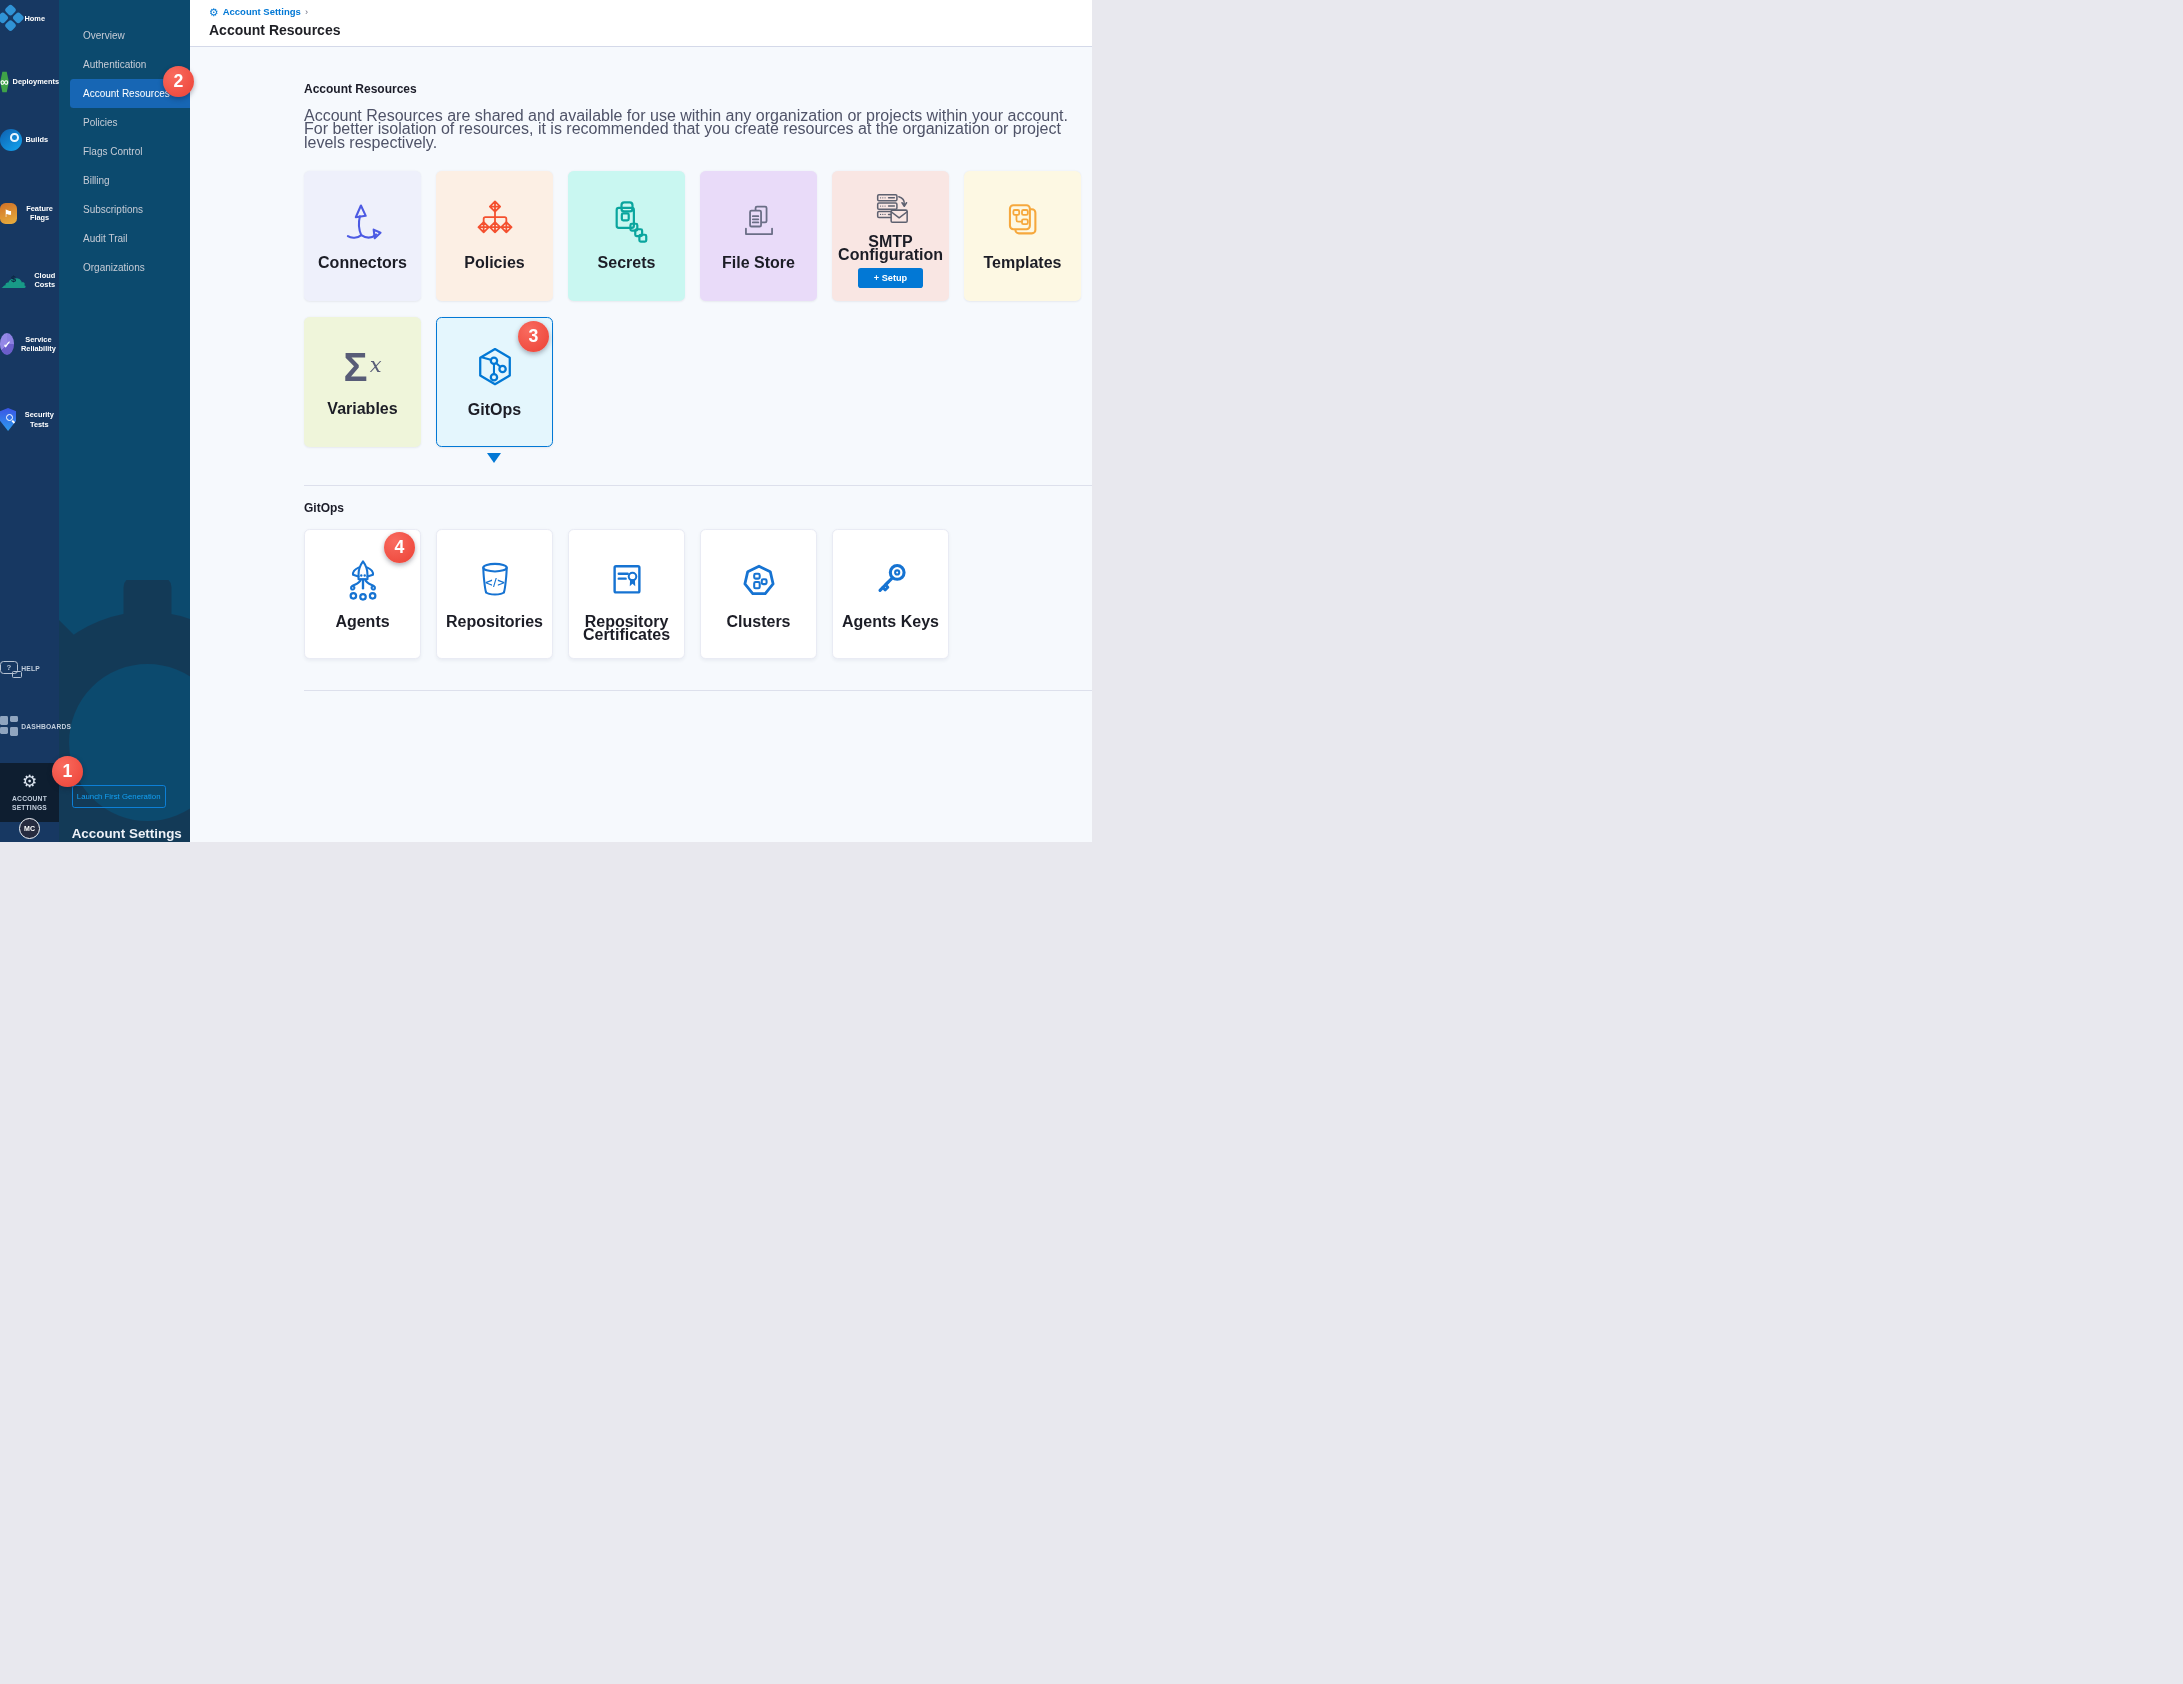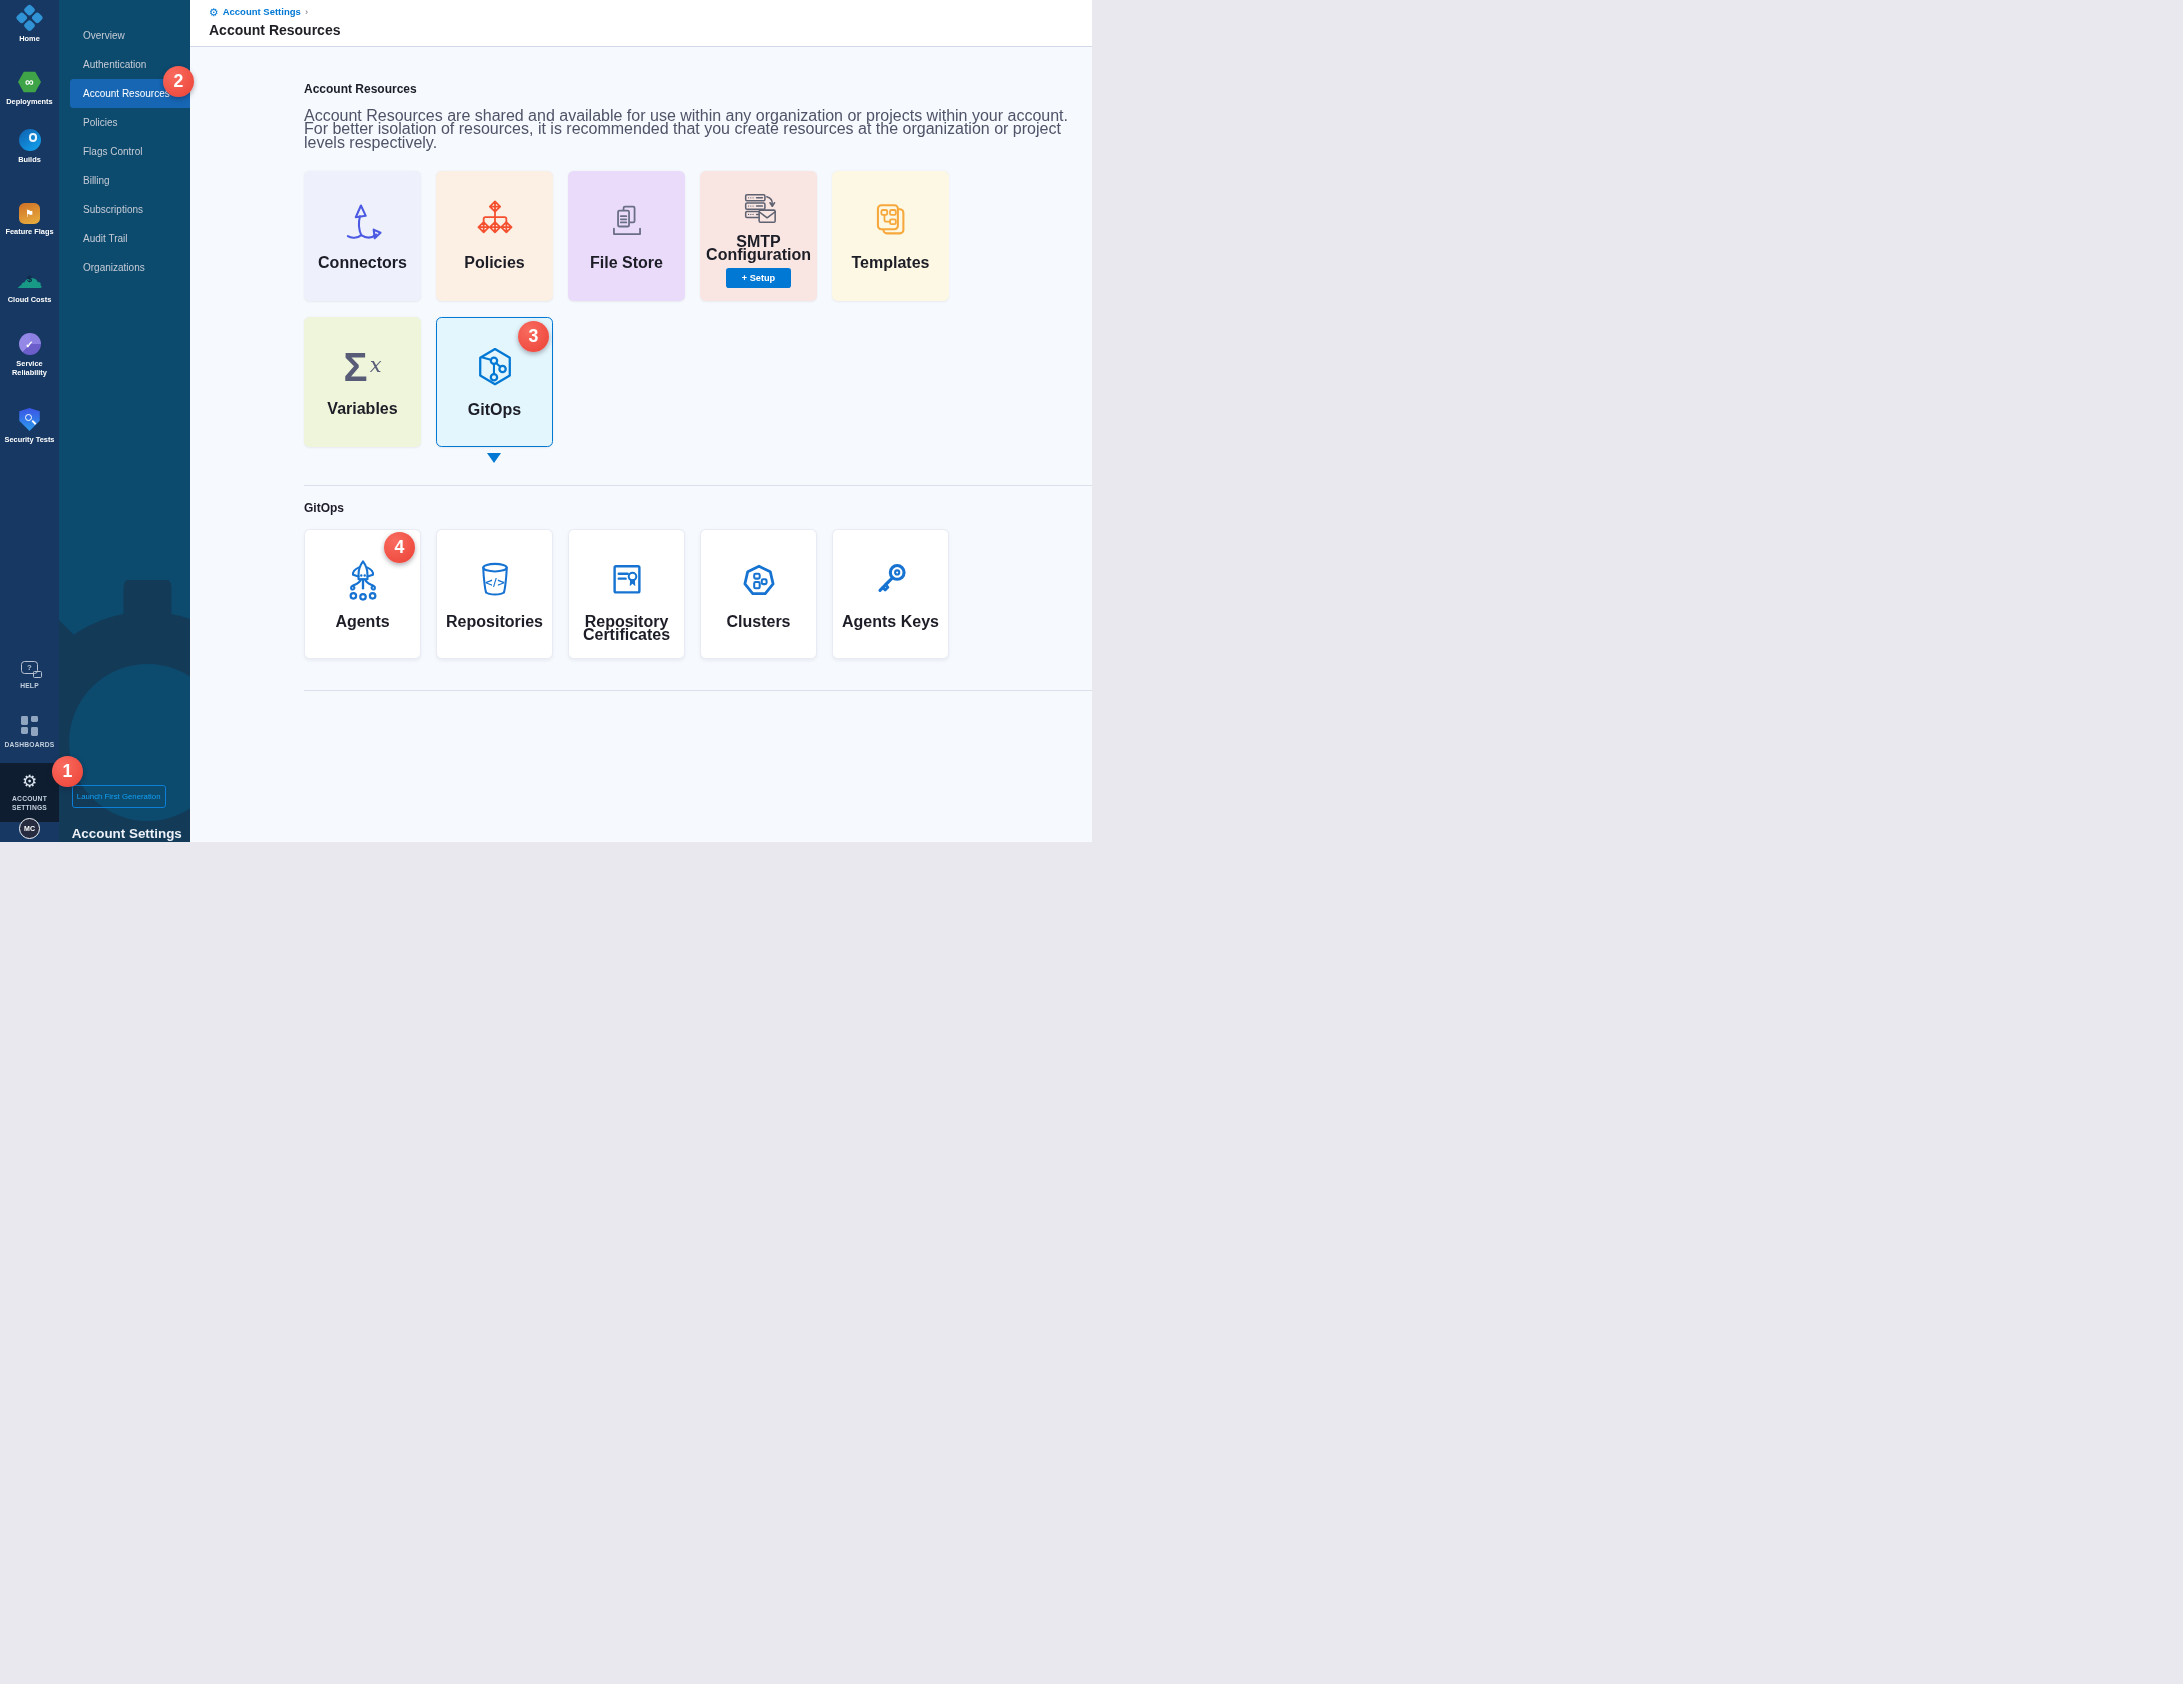--- a/index.html
+++ b/index.html
@@ -2,21 +2,21 @@
 <html style="font-size:11.3px"><head>
 <meta charset="utf-8">
 <style>
   * { margin:0; padding:0; box-sizing:border-box; }
   html,body { background:#e8e8ee; }
   body { font-family:"Liberation Sans", sans-serif; }
   .app { position:relative; width:1092px; height:842px; display:flex; overflow:hidden; background:#fff; }
 
   
   .rail { position:relative; width:59px; height:100%; background:#173862; flex:0 0 59px; z-index:5; }
-  .rail-item { position:absolute; left:0; width:59px; display:flex; flex-direction:column; align-items:center; gap:3.5px; cursor:pointer; }
+  .rail-item { position:absolute; left:0; width:59px; display:flex; align-items:center; gap:3.5px; cursor:pointer; }
   .rail-label { color:#fff; font-size:7.4px; font-weight:600; text-align:center; line-height:9.2px; max-width:51px; }
   .rail-bottom .rail-label { color:#c3cfdd; font-size:6.7px; letter-spacing:0.2px; }
   .acct-block { position:absolute; left:0; top:763px; width:59px; height:59px; background:#0e1e30; display:flex; flex-direction:column; align-items:center; justify-content:center; gap:2.8px; cursor:pointer; }
   .avatar { position:absolute; left:19px; top:818px; width:21px; height:21px; border-radius:50%; background:#262b3f; border:1.8px solid #f1f4f8; color:#fff; font-weight:700; font-size:7px; display:flex; align-items:center; justify-content:center; cursor:pointer; }
 
   
   .ic-home { width:21px; height:21px; transform:rotate(45deg); display:grid; grid-template-columns:9.2px 9.2px; grid-template-rows:9.2px 9.2px; gap:2.1px; margin:2.1px 0; }
   .ic-home i { background:#3093d5; border-radius:2.8px; }
   .ic-dep { width:24px; height:22px; background:#3fa348; clip-path:polygon(26% 3%,74% 3%,98% 50%,74% 97%,26% 97%,2% 50%); color:#fff; font-weight:700; font-size:12px; display:flex; align-items:center; justify-content:center; }
   .ic-bld { position:relative; width:22px; height:22px; border-radius:50%; background:linear-gradient(140deg,#0f5fae,#12a6f2); }
@@ -211,20 +211,33 @@
             <svg width="44" height="44" viewBox="0 0 64 64" fill="none" stroke="#f4502f" stroke-width="2.6" stroke-linecap="round" stroke-linejoin="round">
               <path d="M32 3.5 L39.5 11 L32 18.5 L24.5 11 Z M32 3.5 V18.5 M24.5 11 H39.5"></path>
               <path d="M32 18.5 V26.5 M15.5 33.5 L15.5 29 Q15.5 26.5 18 26.5 L46 26.5 Q48.5 26.5 48.5 29 L48.5 33.5 M32 26.5 V33.5"></path>
               <path d="M15.5 33.5 L23 41 L15.5 48.5 L8 41 Z M15.5 33.5 V48.5 M8 41 H23"></path>
               <path d="M32 33.5 L39.5 41 L32 48.5 L24.5 41 Z M32 33.5 V48.5 M24.5 41 H39.5"></path>
               <path d="M48.5 33.5 L56 41 L48.5 48.5 L41 41 Z M48.5 33.5 V48.5 M41 41 H56"></path>
             </svg>
           </span>
           <span class="clabel">Policies</span>
         </div>
+        <div class="card" style="background-color: rgb(201, 247, 241);">
+          <span class="cicon">
+            <svg width="44" height="44" viewBox="0 0 64 64" fill="none" stroke="#0aa59e" stroke-width="3.2" stroke-linejoin="round">
+              <rect x="24" y="5" width="16" height="13" rx="4"></rect>
+              <rect x="17" y="13" width="25" height="29" rx="3"></rect>
+              <rect x="24.5" y="21" width="10" height="10" rx="2"></rect>
+              <rect x="37" y="36" width="10" height="10" rx="2"></rect>
+              <rect x="44" y="44" width="10" height="10" rx="2"></rect>
+              <rect x="50" y="52" width="10" height="10" rx="2"></rect>
+            </svg>
+          </span>
+          <span class="clabel">Secrets</span>
+        </div>
         <div class="card" style="background-color: rgb(233, 219, 249);">
           <span class="cicon">
             <svg width="44" height="44" viewBox="0 0 64 64" fill="none" stroke="#6a6e86" stroke-width="2.6" stroke-linecap="round" stroke-linejoin="round">
               <rect x="27" y="11" width="16" height="23" rx="2"></rect>
               <rect x="19" y="17" width="16" height="23" rx="2" fill="#e9dbf9"></rect>
               <path d="M23 25 h8 M23 29.5 h8 M23 34 h8"></path>
               <path d="M13 43 v8 h38 v-8"></path>
             </svg>
           </span>
           <span class="clabel">File Store</span>

